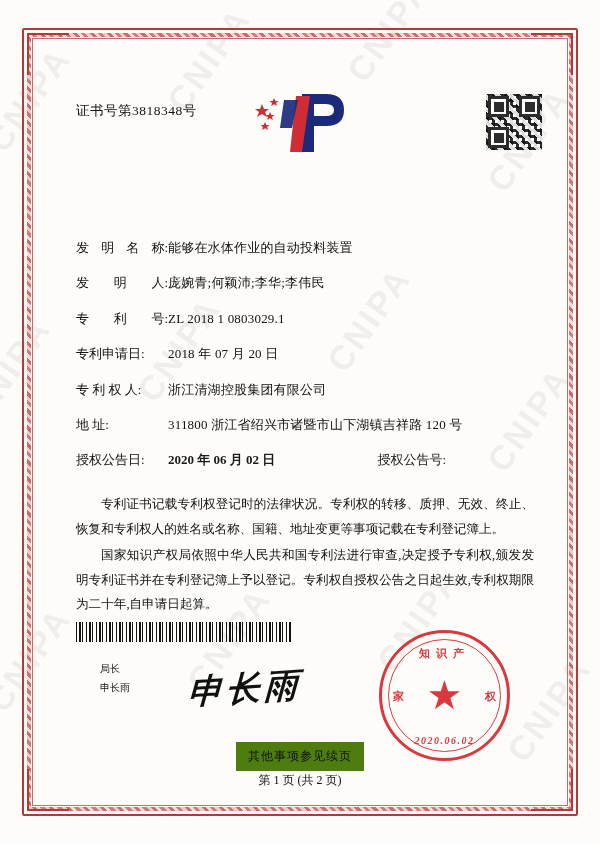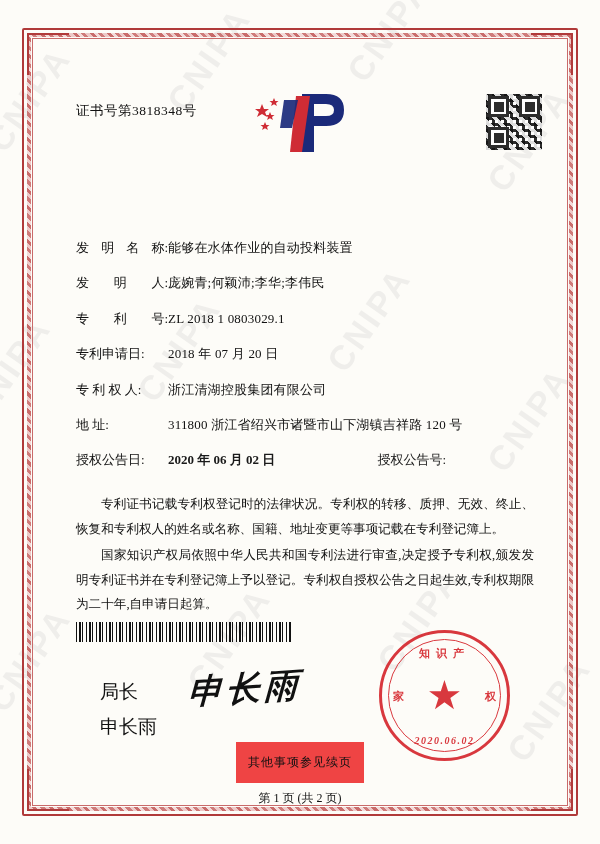--- a/index.html
+++ b/index.html
@@ -239,22 +239,22 @@
     background-image: repeating-linear-gradient(90deg,
       #111 0 1px, transparent 1px 3px,
       #111 3px 5px, transparent 5px 6px,
       #111 6px 7px, transparent 7px 10px);
   }
 
   
   .sig-labels {
     position: absolute;
     left: 52px;
-    top: 614px;
-    font-size: 19px;
+    top: 600px;
+    font-size: 10px;
     line-height: 1.85;
     color: #111;
   }
   .signature {
     position: absolute;
     left: 140px;
     top: 606px;
     font-size: 34px;
     font-family: "Liberation Serif", serif;
     font-style: italic;
@@ -308,35 +308,35 @@
     font-size: 11px;
     font-weight: bold;
   }
   .seal-l { left: 11px; }
   .seal-r { right: 11px; }
 
   
   .page-no {
     position: absolute;
     left: 0; right: 0;
-    top: 682px;
+    top: 664px;
     text-align: center;
     font-size: 12px;
     color: #111;
     margin-top: 48px;
   }
   .footer-note {
     position: absolute;
     left: 50%;
     transform: translateX(-50%);
     top: 742px;
     font-size: 12px;
     color: #111;
-    background: #ef4444;
-    padding: 12px 12px;
+    background: #4d7c0f;
+    padding: 6px 12px;
     letter-spacing: 1px;
   }
 </style>
 </head>
 <body>
 
 <div class="page">
 
   <div class="watermarks">
     <div class="wm wm1">CNIPA</div>

